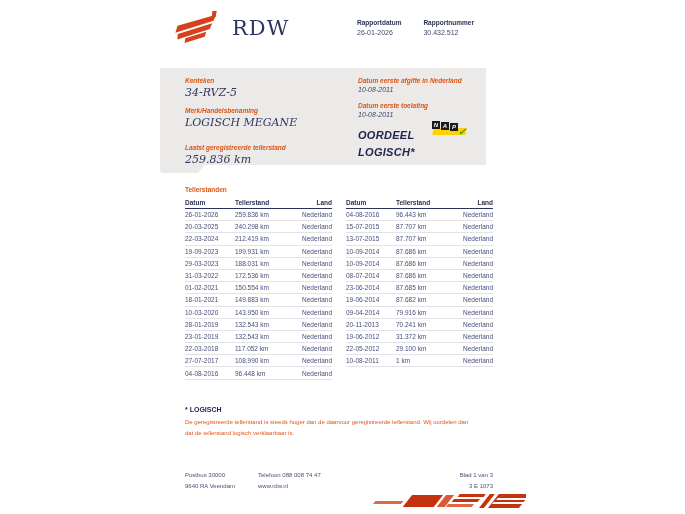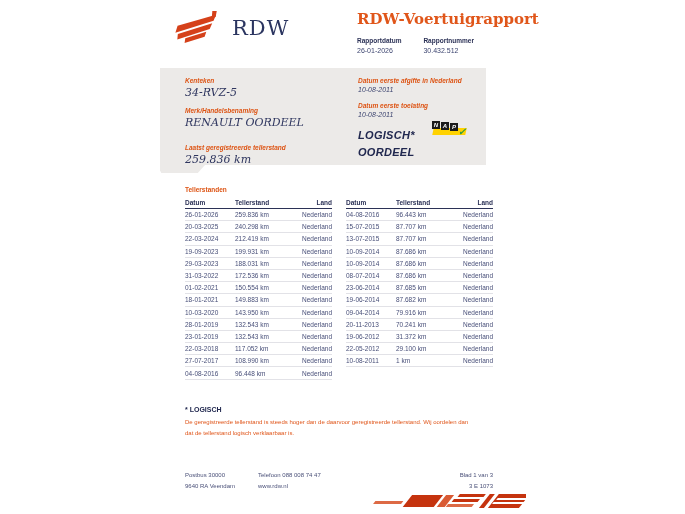--- a/index.html
+++ b/index.html
@@ -67,53 +67,52 @@
         <polygon points="4,9 44,9 40,14 0,15"></polygon>
         <polygon points="2,17 38,16 34,21 0,22"></polygon>
         <polygon points="8,23 30,22.5 27,27 6,27.5"></polygon>
         <polygon points="42,3 48,1 43,11 39,11"></polygon>
       </g>
     </svg>
     <span class="logo-text">RDW</span>
   </div>
 
   <div class="title-block">
-    <div class="doc-title">RDW-Voertuigrapport</div>
     <div class="report-meta">
       <div>
         <div class="meta-label">Rapportdatum</div>
         <div class="meta-value">26-01-2026</div>
       </div>
       <div>
         <div class="meta-label">Rapportnummer</div>
         <div class="meta-value">30.432.512</div>
       </div>
     </div>
   </div>
 
   <div class="panel">
     <div class="panel-tab"></div>
 
     <div class="panel-left">
       <div class="field-label">Kenteken</div>
       <div class="field-value">34-RVZ-5</div>
       <div class="field-label">Merk/Handelsbenaming</div>
-      <div class="field-value">RENAULT OORDEEL</div>
+      <div class="field-value">LOGISCH MEGANE</div>
       <div class="field-label field-gap">Laatst geregistreerde tellerstand</div>
       <div class="field-value">259.836 km</div>
     </div>
 
     <div class="panel-right">
       <div class="field-label">Datum eerste afgifte in Nederland</div>
       <div class="field-value-sm">10-08-2011</div>
       <div class="field-label">Datum eerste toelating</div>
       <div class="field-value-sm">10-08-2011</div>
       <div class="verdict">
+        <div>OORDEEL</div>
         <div>LOGISCH*</div>
-        <div>OORDEEL</div>
       </div>
     </div>
 
     <div class="nap">
       <div class="nap-bar"></div>
       <span class="nap-sq">N</span><span class="nap-sq">A</span><span class="nap-sq">P</span><span class="nap-check">✓</span>
     </div>
   </div>
 
   <div class="tables">

